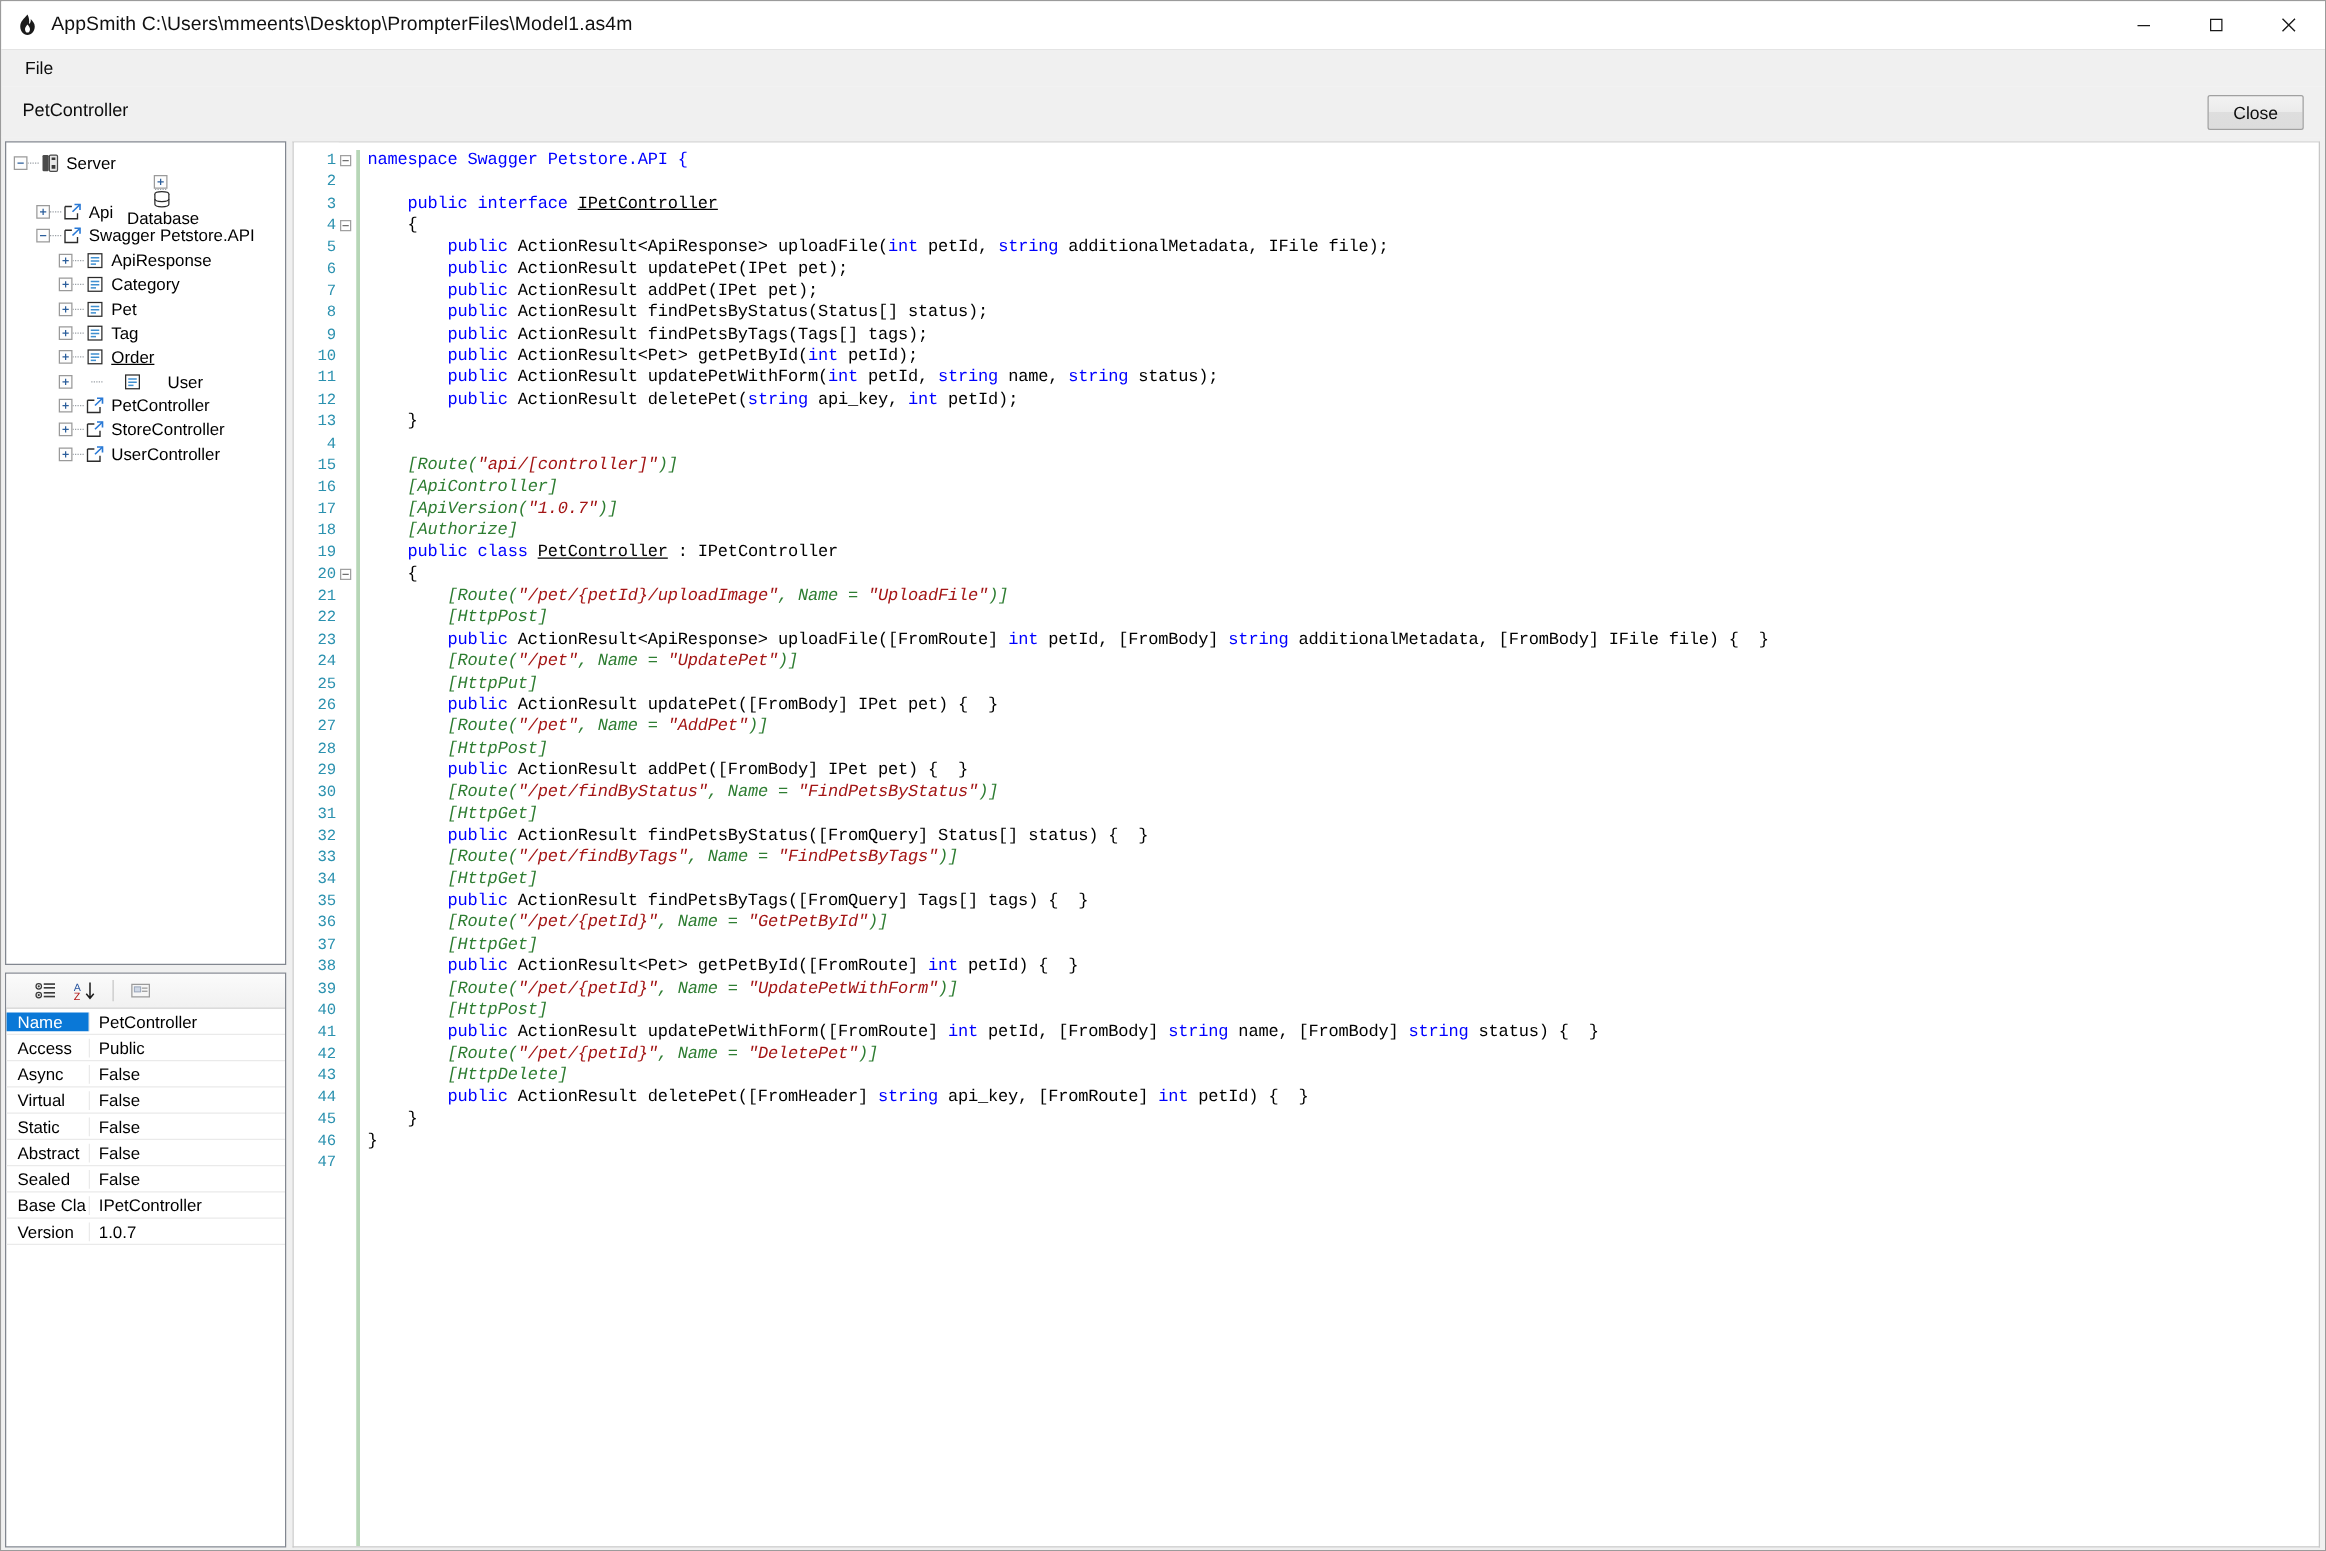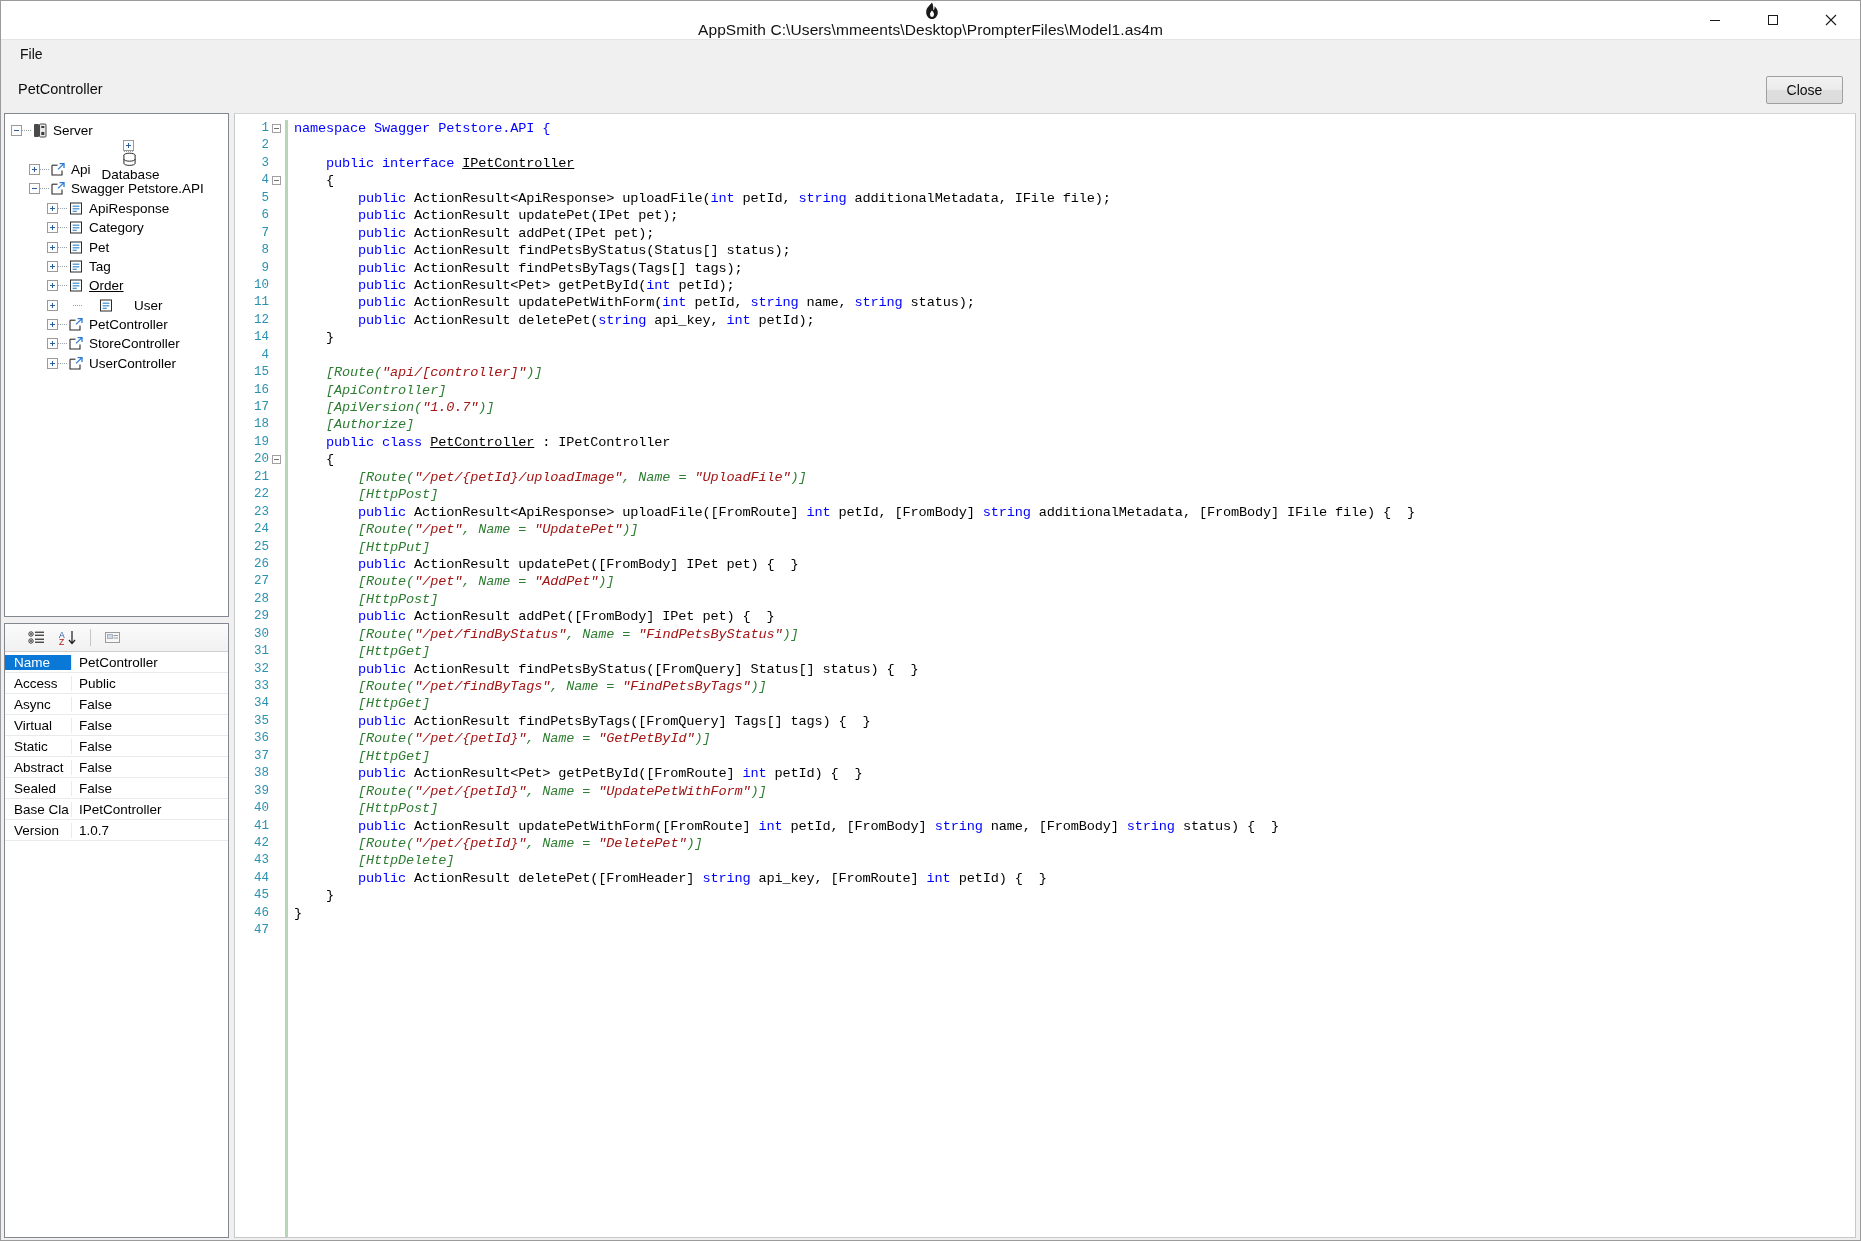--- a/index.html
+++ b/index.html
@@ -23,21 +23,20 @@
   }
 
   
   .titlebar {
     height: 37px;
     display: flex;
     align-items: center;
     background: #ffffff;
     border-bottom: 1px solid #ffffff;
     position: relative;
-    flex-direction: column;
   }
   .title-icon {
     width: 20px;
     height: 20px;
     margin-left: 11px;
     margin-right: 9px;
     flex: none;
     display: block;
   }
   .title-text {
@@ -121,21 +120,21 @@
   
   .left-col {
     width: 228px;
     flex: none;
     display: flex;
     flex-direction: column;
     padding: 3px 0 6px 3px;
     box-sizing: border-box;
   }
   .tree-panel {
-    height: 504px;
+    height: 659px;
     background: #ffffff;
     border: 1px solid #828790;
     box-sizing: border-box;
     overflow: hidden;
     position: relative;
   }
   .tree {
     padding: 7px 0 0 6px;
     font-size: 13.5px;
     color: #000000;
@@ -628,21 +627,21 @@
             <div class="ln">3</div>
             <div class="ln">4</div>
             <div class="ln">5</div>
             <div class="ln">6</div>
             <div class="ln">7</div>
             <div class="ln">8</div>
             <div class="ln">9</div>
             <div class="ln">10</div>
             <div class="ln">11</div>
             <div class="ln">12</div>
-            <div class="ln">14</div>
+            <div class="ln">13</div>
             <div class="ln">4</div>
             <div class="ln">15</div>
             <div class="ln">16</div>
             <div class="ln">17</div>
             <div class="ln">18</div>
             <div class="ln">19</div>
             <div class="ln">20</div>
             <div class="ln">21</div>
             <div class="ln">22</div>
             <div class="ln">23</div>

